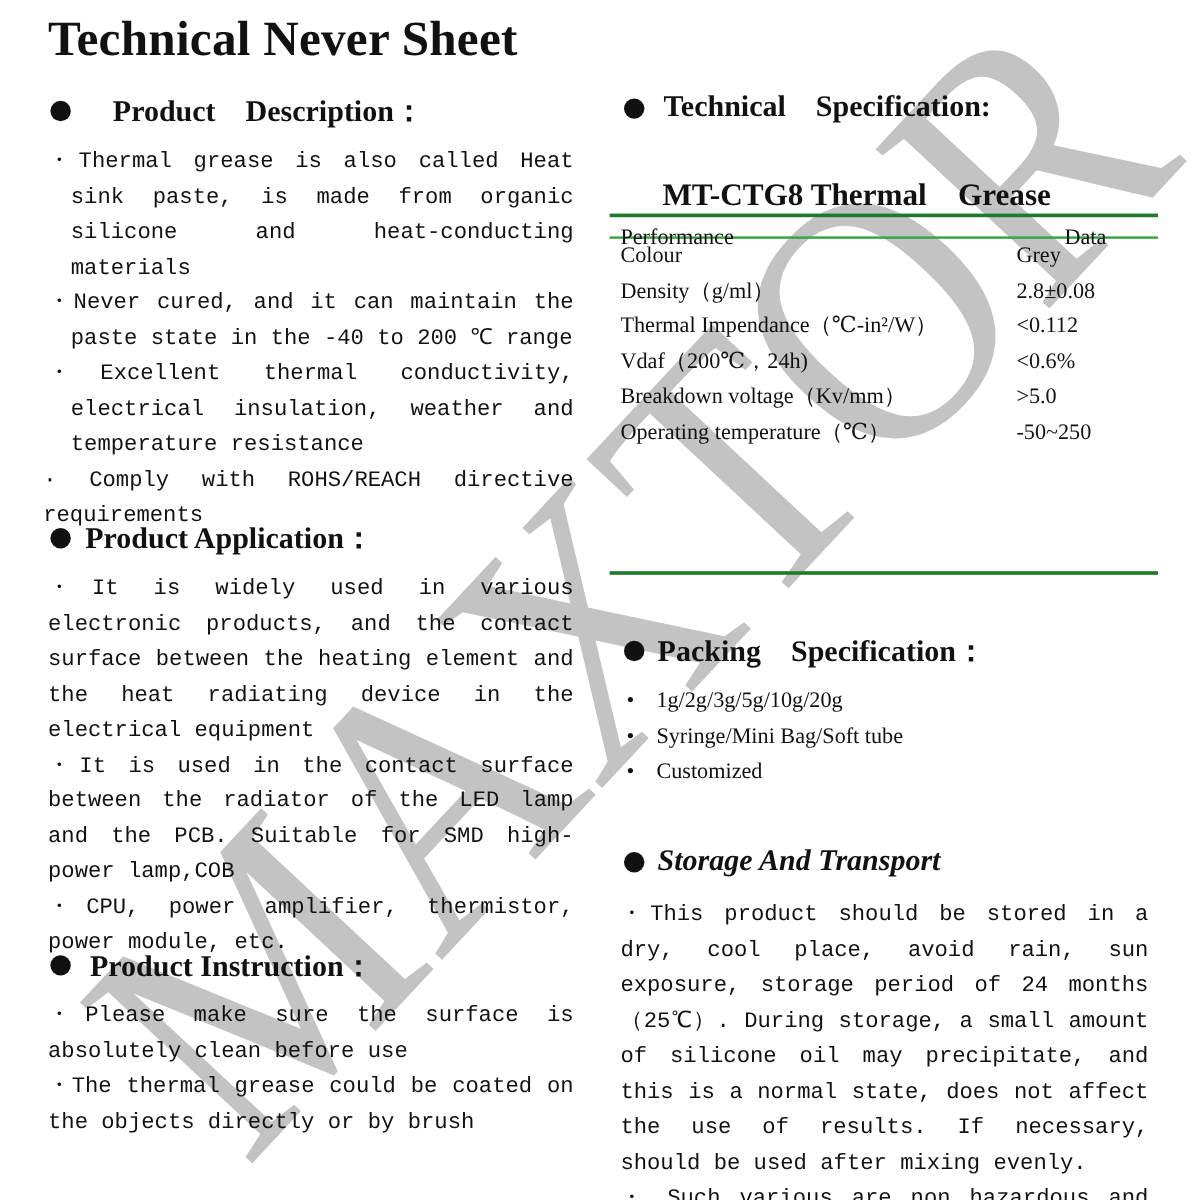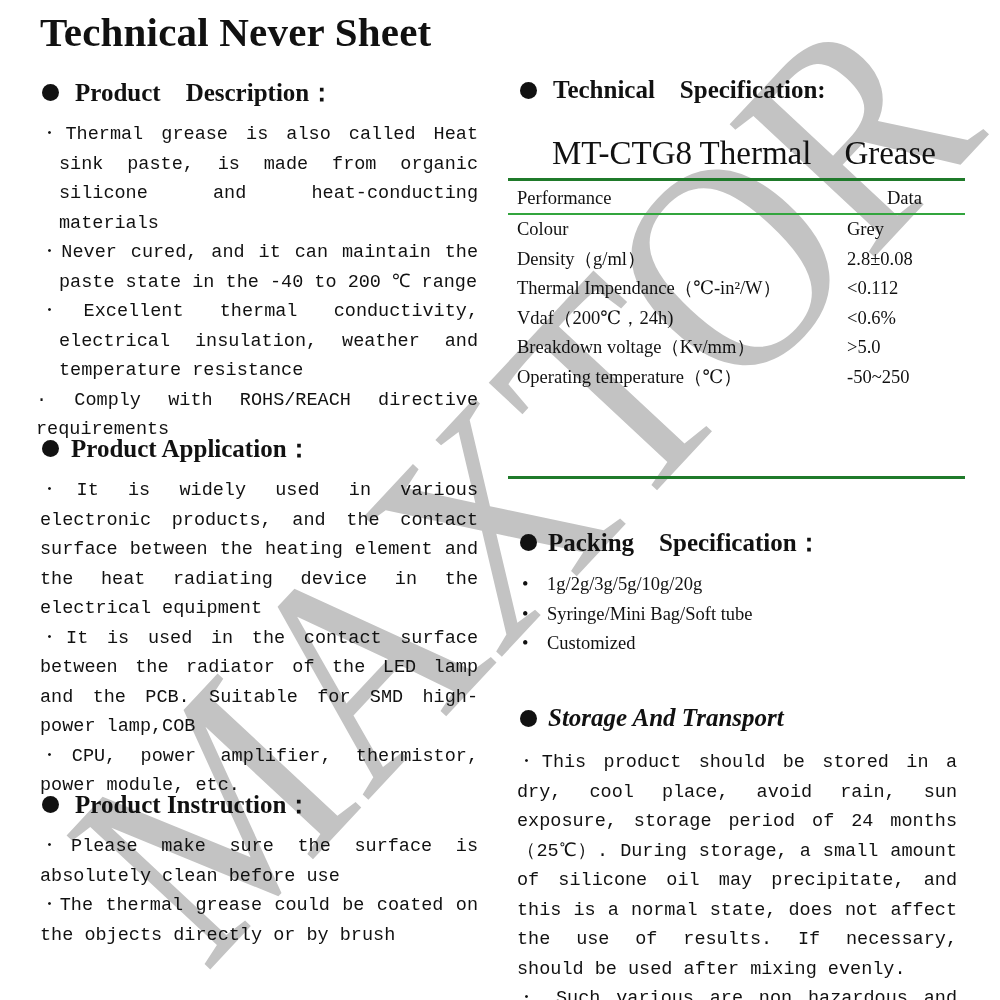--- a/index.html
+++ b/index.html
@@ -27,51 +27,51 @@
   }
   .para {
     position: absolute; font-size: 18.5px; line-height: 29.5px; margin: 0;
     text-align: justify; text-align-last: left; font-family: Liberation Mono, monospace;
   }
   .para p { margin: 0; }
   .col-left { left: 40px; width: 438px; }
   .col-right { left: 517px; width: 440px; }
   .indent p { padding-left: 19px; text-indent: -19px; }
   .model-title {
-    position: absolute; left: 552px; top: 135px; font-size: 33px; font-weight: normal;
+    position: absolute; left: 552px; top: 148px; font-size: 26px; font-weight: bold;
     white-space: pre; margin: 0;
   }
   .spec-table {
     position: absolute; left: 508px; top: 178px; width: 457px;
   }
   .rule-thick { height: 3px; background: #1f7a2a; }
   .rule-thin { height: 2px; background: #33a53e; }
   .spec-row { display: flex; font-size: 18.5px; height: 29.6px; line-height: 29.6px; }
   .spec-row .k { width: 330px; padding-left: 9px; white-space: pre; }
   .spec-row .v { flex: 1; white-space: pre; }
-  .spec-head { height: 32px; line-height: 34px; }
+  .spec-head { height: 16px; line-height: 34px; }
   .spec-head .v { padding-left: 0; margin-left: 40px; }
   .table-bottom {
     position: absolute; left: 508px; top: 476px; width: 457px; height: 3px; background: #1f7a2a;
   }
   .pack-list { position: absolute; left: 522px; top: 570px; font-size: 18.5px; line-height: 29.7px; }
   .pack-item { display: flex; }
   .pack-item .b { width: 25px; }
 </style>
 </head>
 <body>
 
 <svg class="watermark" viewBox="0 0 1000 1000">
   <text x="0" y="0" transform="translate(205,975) rotate(-47)" font-family="Liberation Serif, serif" font-size="300" fill="#c3c3c3" textLength="1150" lengthAdjust="spacingAndGlyphs">MAXTOR</text>
 </svg>
 
 <div class="content">
   <h1 class="page-title">Technical Never Sheet</h1>
 
-  <h2 class="sec-head" style="left:42px; top:76px;">
+  <h2 class="sec-head" style="left:42px; top:76px;gap:19px;">
     <span class="dot"></span>
     <span>Product    Description：</span>
   </h2>
   <div class="para col-left indent" style="top:120px;">
     <p>・Thermal grease is also called Heat sink paste, is made from organic silicone and heat-conducting materials</p>
     <p>・Never cured,   and it can maintain the paste state in the -40 to 200 ℃ range</p>
     <p>・Excellent thermal conductivity, electrical insulation, weather and temperature resistance</p>
     <p style="padding-left:0;text-indent:0;margin-left:-4px;">· Comply with ROHS/REACH directive requirements</p>
   </div>
 

